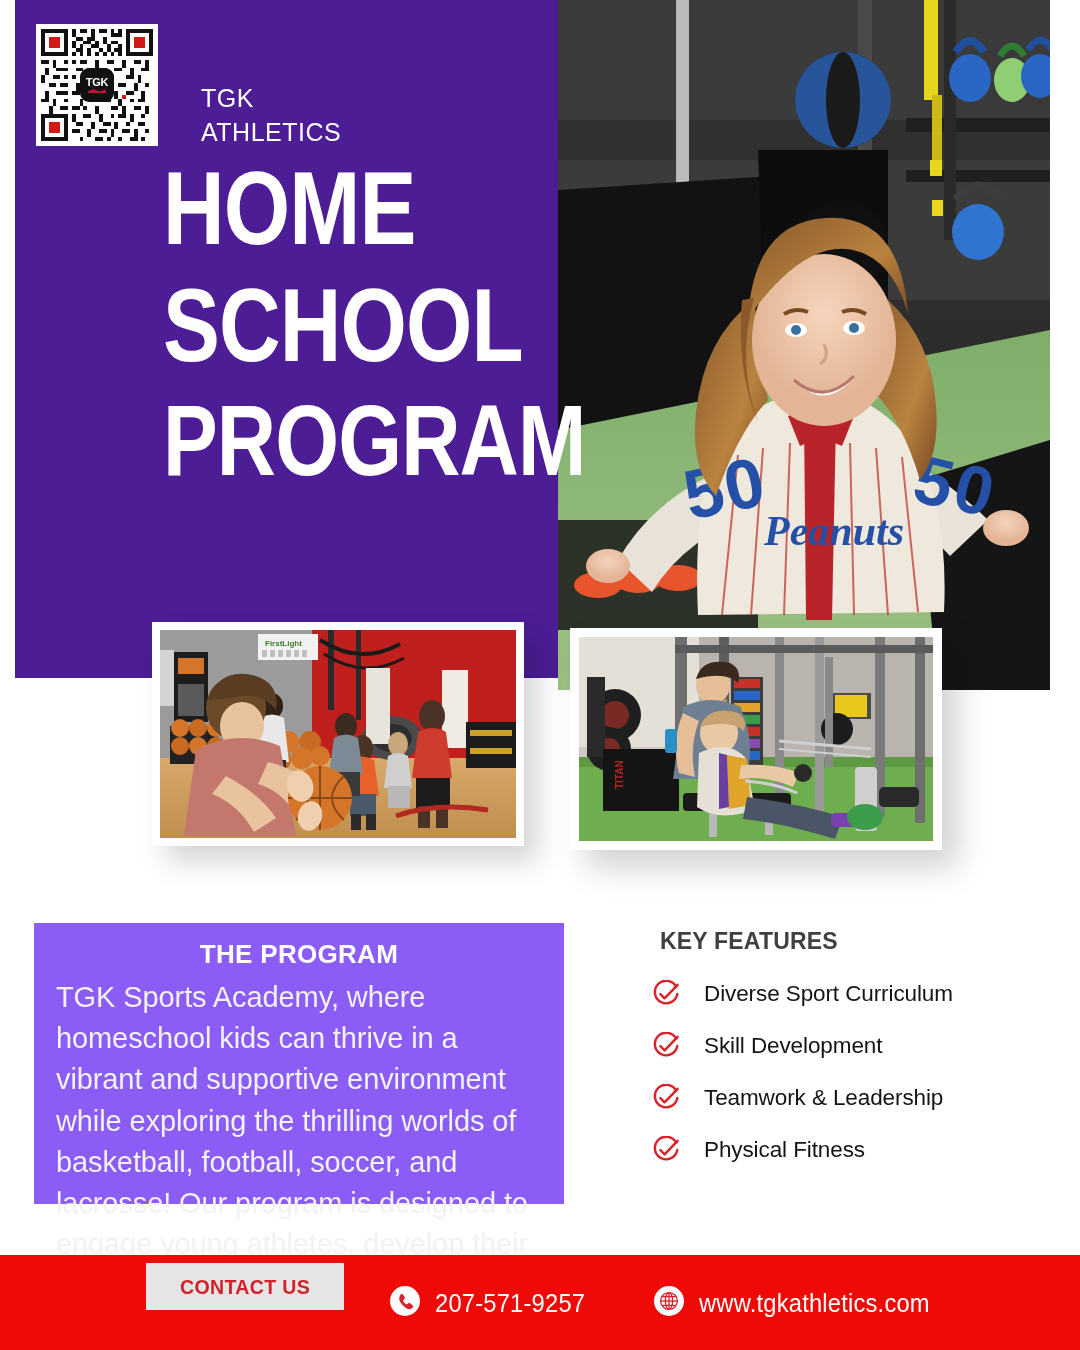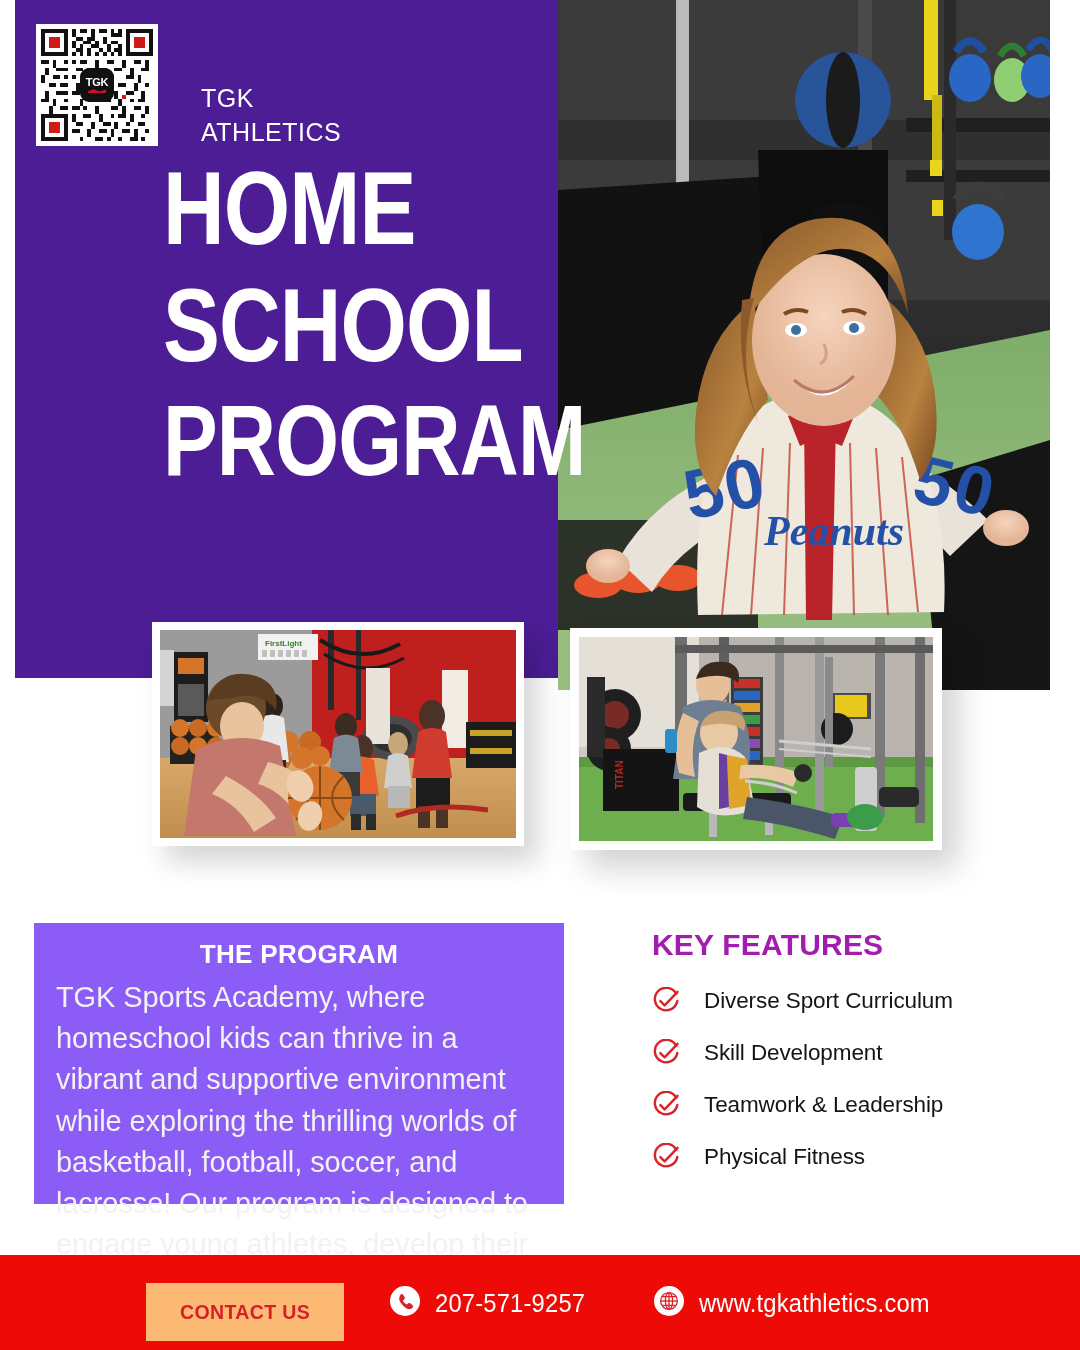--- a/index.html
+++ b/index.html
@@ -177,25 +177,26 @@
 
   
   .features {
     position: absolute;
     left: 652px;
     top: 928px;
     width: 400px;
     z-index: 3;
   }
   .features-title {
-    color: #a21caf;
-    font-size: 30px;
+    color: #404040;
+    font-size: 23px;
     font-weight: 700;
     letter-spacing: 0.2px;
     margin-bottom: 25px;
+    margin-left: 8px;
   }
   .feature-row {
     display: flex;
     align-items: center;
     margin-bottom: 24px;
     gap: 24px;
   }
   .feature-row:last-child { margin-bottom: 0; }
   .check-icon { width: 28px; height: 28px; flex: 0 0 28px; }
   .check-icon svg { display: block; width: 28px; height: 28px; }
@@ -215,24 +216,24 @@
     width: 1080px;
     height: 95px;
     background: #EE0A06;
     display: flex;
     align-items: center;
     z-index: 4;
   }
   .contact-btn {
     position: absolute;
     left: 146px;
-    top: 28px;
+    top: 8px;
     width: 198px;
-    height: 58px;
-    background: #fdba74;
+    height: 47px;
+    background: #e5e5e5;
     display: flex;
     align-items: center;
     justify-content: center;
     cursor: pointer;
   }
   .contact-btn span {
     color: #D32029;
     font-family: "Liberation Sans Narrow", "Liberation Sans", sans-serif;
     font-size: 21px;
     font-weight: 700;

